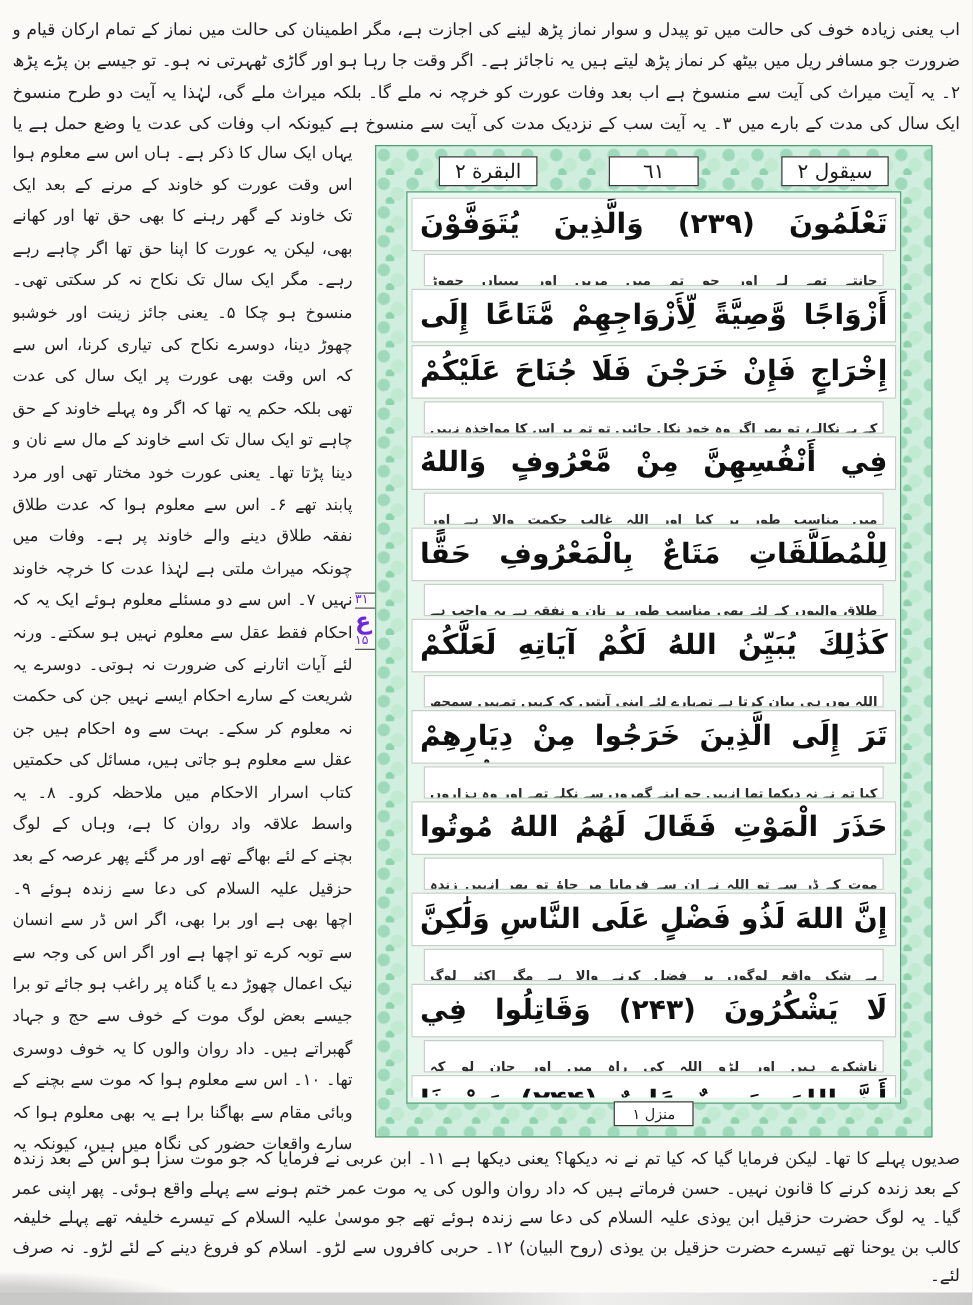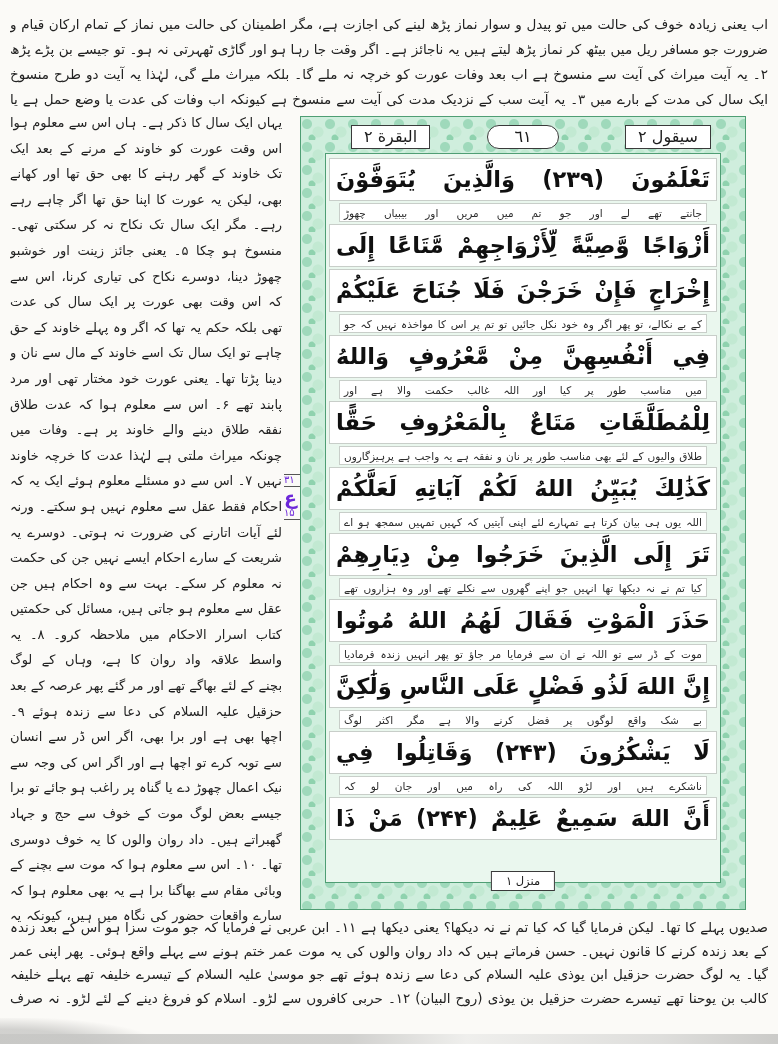--- a/index.html
+++ b/index.html
@@ -45,38 +45,38 @@
   .panel-inner{
     position:relative; width:100%; height:100%; box-sizing:border-box;
     background:#eaf7ee; border:1px solid #4f9e74; padding:4px 3px;
   }
   .hdr-box{
     position:absolute; top:8px; height:22px; line-height:22px;
     background:#fff; border:1px solid #3a3a3a; padding:0 12px;
     font-size:16px; direction:rtl; z-index:3;
   }
   .hdr-right{right:34px;}
-  .hdr-center{left:50%; transform:translateX(-50%); min-width:46px; text-align:center;border-radius:12px;}
+  .hdr-center{left:50%; transform:translateX(-50%); min-width:46px; text-align:center;}
   .hdr-left{left:50px;}
   .rows{display:flex; flex-direction:column; gap:2px; height:100%; overflow:hidden;}
   .row{
     direction:rtl; unicode-bidi:plaintext; background:#fff;
     border:1px solid #c8cec9; box-sizing:border-box; overflow:hidden;
     text-align:justify; text-align-last:justify;
   }
   .row.arabic{
     flex:0 0 43px; line-height:41px; font-size:22.5px; font-weight:bold;
     padding:0 6px; color:#101010;
   }
   .row.urdu{
     flex:0 0 19px; line-height:18px; font-size:10.5px;
-    margin:0 10px; padding:0 4px; color:#2c2c2c;
+    margin:0 10px; padding:12px 4px; color:#2c2c2c;font-weight:bold;
   }
   .manzil{
-    position:absolute; bottom:18px; left:50%; transform:translateX(-50%);
+    position:absolute; bottom:8px; left:50%; transform:translateX(-50%);
     background:#fff; border:1px solid #3a3a3a; font-size:11.5px;
     line-height:18px; height:18px; padding:0 14px; direction:rtl; z-index:3;
   }
   
   .scan-bottom{
     position:absolute; left:0; right:0; bottom:0; height:10px;
     background:linear-gradient(to right,#c6c6c4 0 45%, #ececea 60%, #d7d7d5 85%, #bfbfbd);
     opacity:.8;
   }
   .scan-corner{
@@ -173,17 +173,18 @@
 
     <div class="manzil">منزل ۱</div>
   </div>
 
   <div class="bottom-block">
 
   <div class="bline">صدیوں پہلے کا تھا۔ لیکن فرمایا گیا کہ کیا تم نے نہ دیکھا؟ یعنی دیکھا ہے ۱۱۔ ابن عربی نے فرمایا کہ جو موت سزا ہو اس کے بعد زندہ کیا جاتا ہے اور جو موت قضاء ہو اس</div>
       <div class="bline">کے بعد زندہ کرنے کا قانون نہیں۔ حسن فرماتے ہیں کہ داد روان والوں کی یہ موت عمر ختم ہونے سے پہلے واقع ہوئی۔ پھر اپنی عمر پوری کرنے کے لئے انہیں زندہ فرمایا</div>
       <div class="bline">گیا۔ یہ لوگ حضرت حزقیل ابن یوذی علیہ السلام کی دعا سے زندہ ہوئے تھے جو موسیٰ علیہ السلام کے تیسرے خلیفہ تھے پہلے خلیفہ یوشع بن نون علیہ السلام دوسرے</div>
       <div class="bline">کالب بن یوحنا تھے تیسرے حضرت حزقیل بن یوذی (روح البیان) ۱۲۔ حربی کافروں سے لڑو۔ اسلام کو فروغ دینے کے لئے لڑو۔ نہ صرف ملک گیری یا حصول مال کے</div>
+      <div class="bline">لئے۔</div>
     </div>
 
   <div class="scan-corner"></div>
   <div class="scan-bottom"></div>
 </div>
 
 </body></html>

